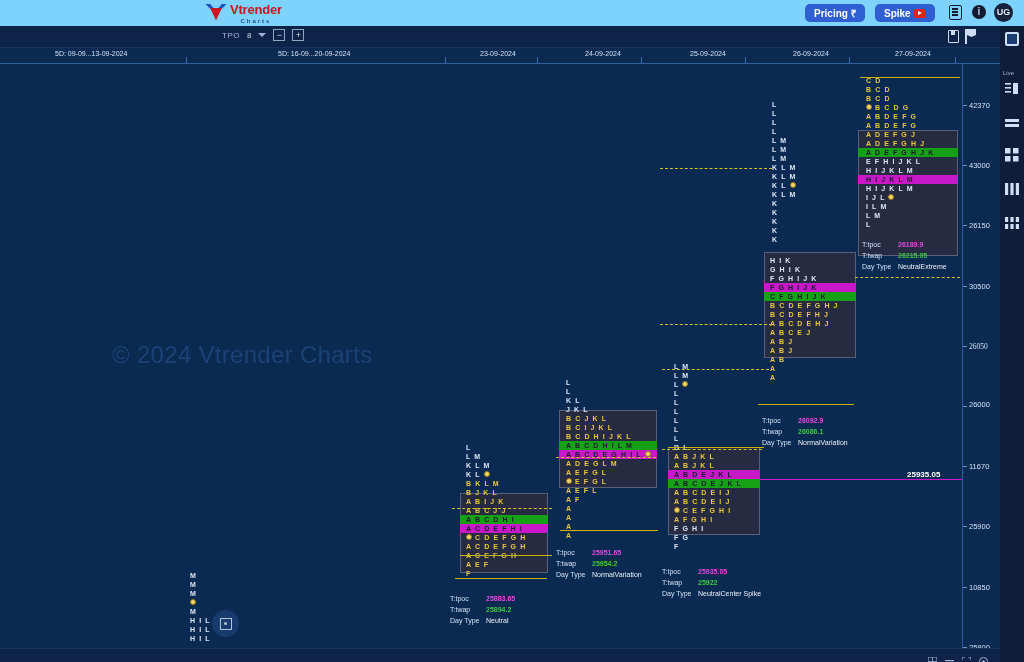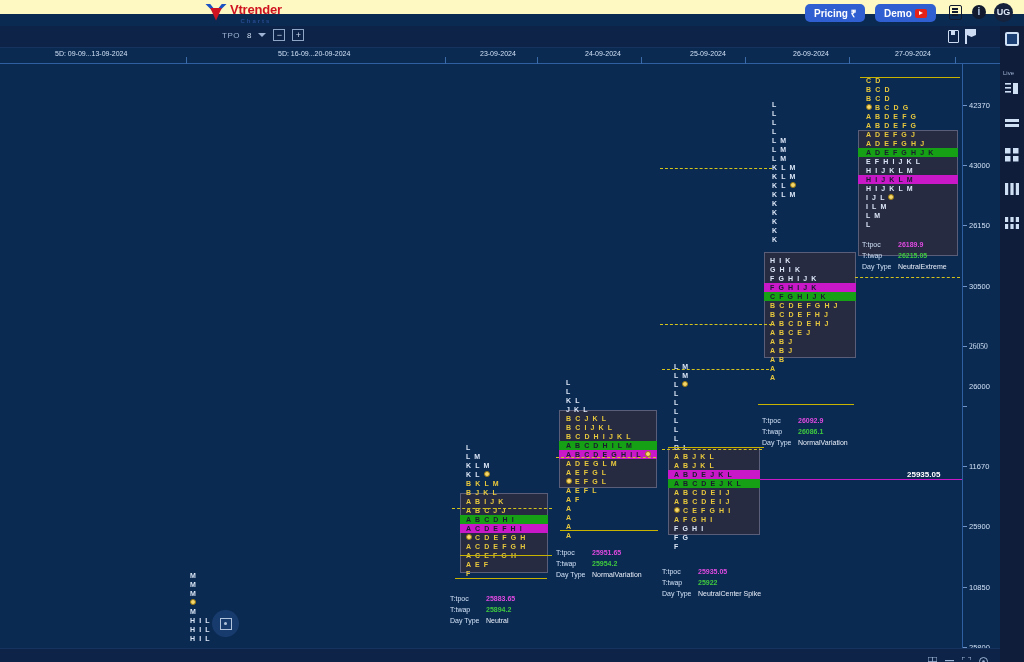--- a/index.html
+++ b/index.html
@@ -4,22 +4,22 @@
 <style>
   * { box-sizing: border-box; margin:0; padding:0; }
   body {
     width:1024px; height:662px; overflow:hidden;
     background:#0b2a52;
     font-family:"Liberation Sans", sans-serif;
     position:relative;
   }
   
   #brandbar {
-    position:absolute; left:0; top:0; width:1024px; height:14px;
-    background:#fef9c3;
+    position:absolute; left:0; top:0; width:1024px; height:26px;
+    background:#7dd3fc;
     display:flex; align-items:center;
   }
   #logo-wrap { position:absolute; left:205px; top:1px; display:flex; align-items:center; gap:3px; }
   #logo-mark { width:22px; height:20px; position:relative; }
   #logo-mark .vblue {
     position:absolute; left:0; top:1px; width:22px; height:11px;
     background:#1b52c4;
     clip-path: polygon(0 0, 22% 0, 50% 70%, 78% 0, 100% 0, 50% 100%);
   }
   #logo-mark .vred {
@@ -137,21 +137,21 @@
       <div class="vblue"></div>
         <div class="vred"></div>
     </div>
     <div id="logo-txt">
       <span class="t1">Vtrender</span>
       <span class="t2">Charts</span>
     </div>
   </div>
   <div class="topbtn" id="pricing-btn">Pricing ₹</div>
   <div class="topbtn" id="demo-btn">
-    <span>Demo</span>
+    <span>Spike</span>
     <span class="yt"></span>
   </div>
   <div id="news-icon"></div>
   <div id="info-icon">i</div>
   <div id="avatar">UG</div>
 </div>
 
 <div id="toolbar">
   <div id="tpo-group">
     <span id="tpo-label">TPO</span>
@@ -175,20 +175,21 @@
     <div class="dtick" style="left: 186px;"></div>
     <div class="dtick" style="left: 445px;"></div>
     <div class="dtick" style="left: 537px;"></div>
     <div class="dtick" style="left: 641px;"></div>
     <div class="dtick" style="left: 745px;"></div>
     <div class="dtick" style="left: 849px;"></div>
     <div class="dtick" style="left: 955px;"></div>
   </div>
 
 <div id="chart">
+  <div id="watermark">© 2024 Vtrender Charts</div>
 <div class="profile" style="left: 866px; top: 12px; width: 100px;">
       <div class="ib" style="left: -8px; top: 54px; width: 100px; height: 126px;"></div>
       <div class="row"><span class="col-yellow" style="position: relative;">C D</span></div>
       <div class="row"><span class="col-yellow" style="position: relative;">B C D</span></div>
       <div class="row"><span class="col-yellow" style="position: relative;">B C D</span></div>
       <div class="row"><span class="col-yellow" style="position: relative;"><span class="poc-dot"></span> B C D G</span></div>
       <div class="row"><span class="col-yellow" style="position: relative;">A B D E F G</span></div>
       <div class="row"><span class="col-yellow" style="position: relative;">A B D E F G</span></div>
       <div class="row"><span class="col-yellow" style="position: relative;">A D E F G J</span></div>
       <div class="row"><span class="col-yellow" style="position: relative;">A D E F G H J</span></div>
@@ -356,21 +357,21 @@
     <div class="plab" style="top: 37px;">42370</div>
     <div class="ptick" style="top: 101.2px;"></div>
     <div class="plab" style="top: 97.2px;">43000</div>
     <div class="ptick" style="top: 161.4px;"></div>
     <div class="plab" style="top: 157.4px;">26150</div>
     <div class="ptick" style="top: 221.6px;"></div>
     <div class="plab" style="top: 217.6px;">30500</div>
     <div class="ptick" style="top: 281.8px;"></div>
     <div class="plab" style="top: 277.8px; font-family: Liberation Serif, serif;">26050</div>
     <div class="ptick" style="top: 342px;"></div>
-    <div class="plab" style="top: 318px;">26000</div>
+    <div class="plab" style="top: 336px;">26000</div>
     <div class="ptick" style="top: 402.2px;"></div>
     <div class="plab" style="top: 398.2px;">11670</div>
     <div class="ptick" style="top: 462.4px;"></div>
     <div class="plab" style="top: 458.4px;">25900</div>
     <div class="ptick" style="top: 522.6px;"></div>
     <div class="plab" style="top: 518.6px;">10850</div>
     <div class="ptick" style="top: 582.8px;"></div>
     <div class="plab" style="top: 578.8px;">25800</div>
   </div>
 <div id="price-line"></div>

